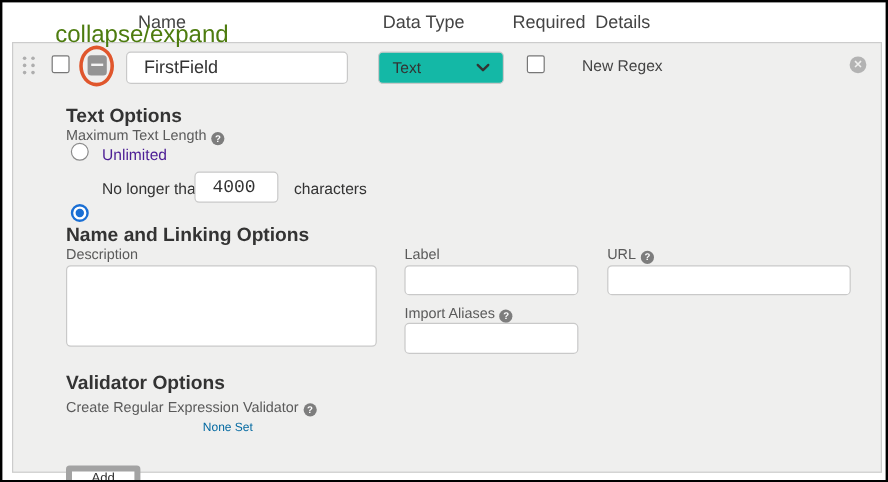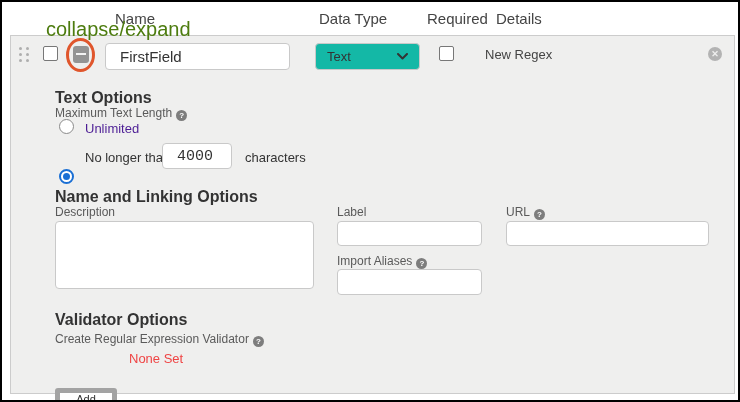--- a/index.html
+++ b/index.html
@@ -74,21 +74,21 @@
   textarea.desc {
     background:#fff; border:1px solid #c9c9c9; border-radius:4px;
     resize:none; outline:none; font-family:"Liberation Sans", sans-serif;
     font-size:13px; color:#333; padding:6px 10px;
   }
   .btn {
     background:#fff; border:5px solid #a3a3a3; border-radius:3px;
     font-family:"Liberation Sans", sans-serif;
     font-size:11px; color:#333; cursor:pointer; padding:0;margin-top:41px;
   }
-  .muted { font-size:13px; color:#ef4444; }
+  .muted { font-size:10px; color:#0369a1;margin-left:40px; }
   .chev { flex:0 0 auto; }
 </style>
 </head>
 <body>
 
 
 
 
 <div class="abs col-header" style="left:113px; top:8px;">Name</div>
 <div class="abs col-header" style="left:317px; top:8px;">Data Type</div>

